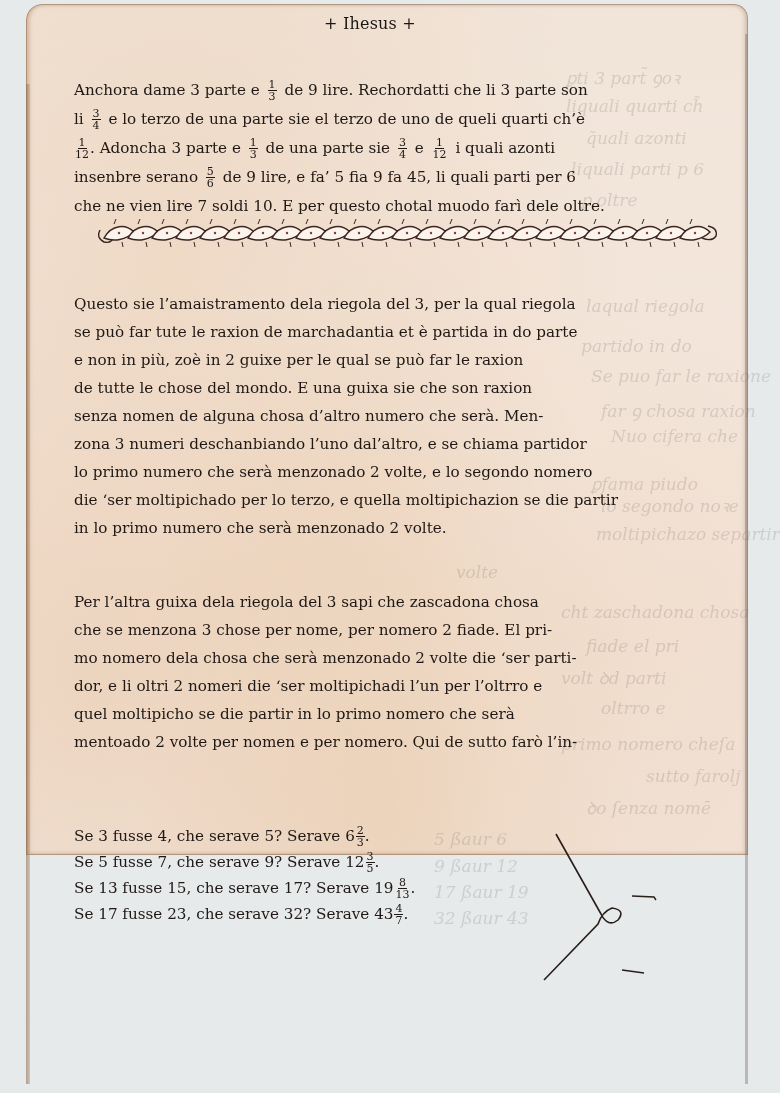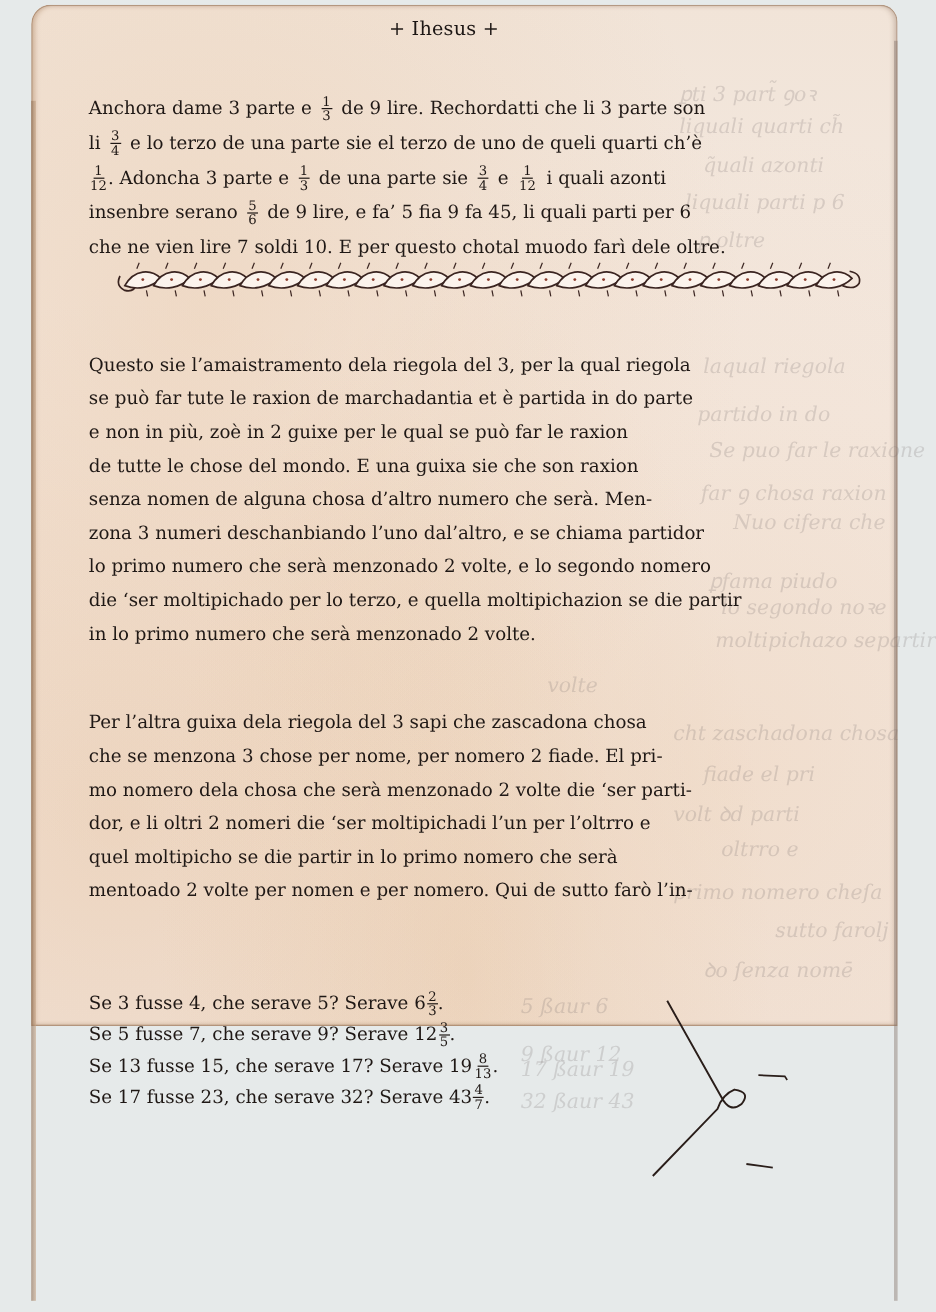--- a/index.html
+++ b/index.html
@@ -59,35 +59,35 @@
   <div class="page-edge-right"></div>
 
   <div class="ghost" style="left:540px;top:62px;">ꝑti 3 part̃ ꝯoꝛ</div>
   <div class="ghost" style="left:540px;top:92px;">liquali quarti ch̃</div>
   <div class="ghost" style="left:560px;top:124px;">q̃uali azonti</div>
   <div class="ghost" style="left:545px;top:155px;">liquali parti p 6</div>
   <div class="ghost" style="left:555px;top:184px;">ꝑ oltre</div>
   <div class="ghost" style="left:560px;top:292px;">laqual riegola</div>
   <div class="ghost" style="left:555px;top:332px;">partido in do</div>
   <div class="ghost" style="left:565px;top:362px;">Se puo far le raxione</div>
-  <div class="ghost" style="left:558px;top:395px;">far ꝯ chosa raxion</div>
+  <div class="ghost" style="left:575px;top:395px;">far ꝯ chosa raxion</div>
   <div class="ghost" style="left:585px;top:422px;">Nuo cifera che</div>
   <div class="ghost" style="left:565px;top:468px;">ꝑfama piudo</div>
   <div class="ghost" style="left:575px;top:490px;">lo segondo noꝛe</div>
   <div class="ghost" style="left:570px;top:520px;">moltipichazo separtir</div>
   <div class="ghost" style="left:430px;top:558px;">volte</div>
   <div class="ghost" style="left:535px;top:598px;">cht zaschadona chosa</div>
   <div class="ghost" style="left:560px;top:632px;">fiade el pri</div>
   <div class="ghost" style="left:535px;top:662px;">volt ꝺd parti</div>
   <div class="ghost" style="left:575px;top:694px;">oltrro e</div>
   <div class="ghost" style="left:535px;top:730px;">primo nomero cheſa</div>
   <div class="ghost" style="left:580px;top:762px;margin-left:40px;">sutto farolj</div>
   <div class="ghost" style="left:560px;top:792px;">ꝺo ſenza nomē</div>
   <div class="ghost" style="left:408px;top:825px;">5   ßaur   6</div>
-  <div class="ghost" style="left:408px;top:852px;margin-top:13px;">9   ßaur   12</div>
+  <div class="ghost" style="left:408px;top:852px;">9   ßaur   12</div>
   <div class="ghost" style="left:408px;top:878px;">17  ßaur   19</div>
   <div class="ghost" style="left:408px;top:904px;">32  ßaur   43</div>
 
   <svg class="pen-mark" style="left:510px;top:820px;" width="140" height="160">
     <path d="M20 10 L65 90 Q72 104 82 96 Q90 86 76 84 Q66 88 62 100 L8 156" stroke="#2a1e1a" stroke-width="1.6" fill="none"></path>
     <path d="M96 72 L118 73 L120 76" stroke="#2a1e1a" stroke-width="1.4" fill="none"></path>
     <path d="M86 146 L108 149" stroke="#2a1e1a" stroke-width="1.6" fill="none"></path>
   </svg>
 </div>
 

